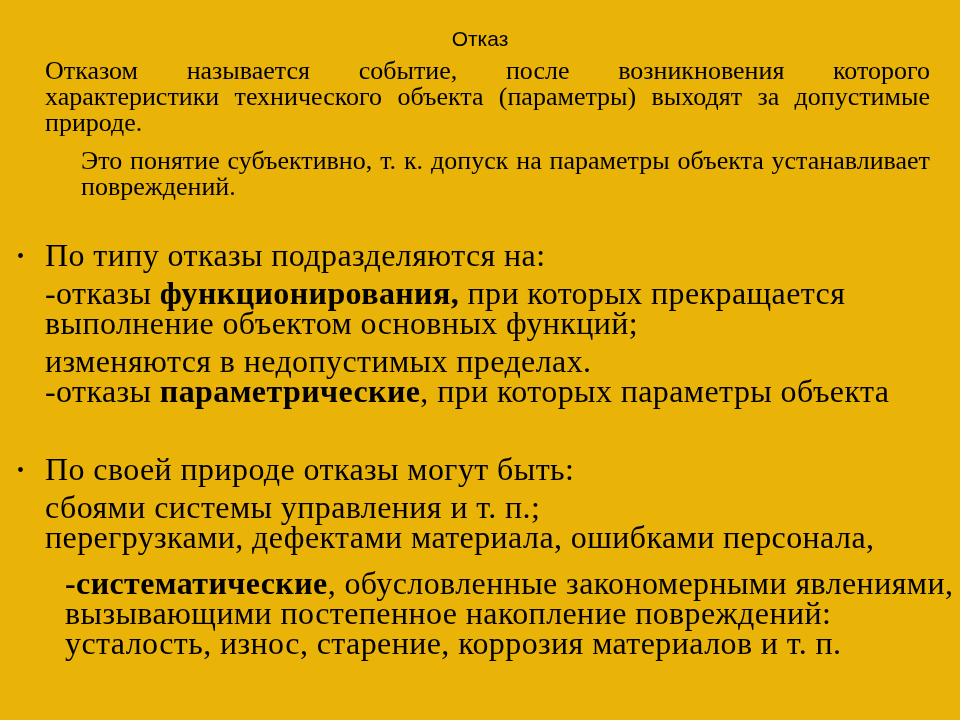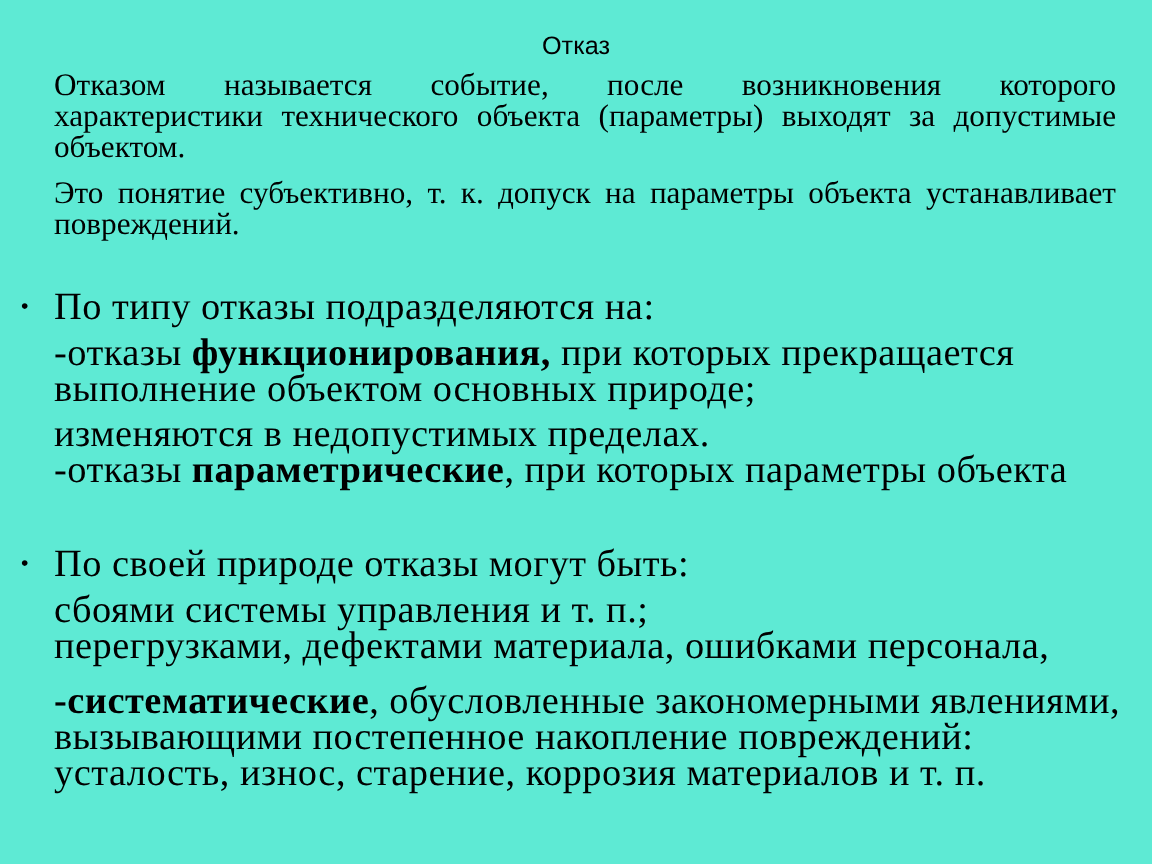--- a/index.html
+++ b/index.html
@@ -6,21 +6,21 @@
   html, body { background: #fff; }
   body {
     width: 960px; height: 720px;
     font-family: "Liberation Serif", serif;
     color: #000000;
     overflow: hidden;
   }
   .slide {
     width: 960px; height: 720px;
     padding: 26px 30px 0 45px;
-    background: #5eead4;
+    background: #eab308;
     position: relative;
   }
   .title {
     font-family: "Liberation Sans", sans-serif;
     font-size: 21px;
     line-height: 26px;
     text-align: center;
     margin-left: -15px;
   }
   .intro {
@@ -29,70 +29,70 @@
     line-height: 26px;
   }
   .intro .ln {
     text-align: justify;
     text-align-last: justify;
   }
   .intro .ln.last {
     text-align: left;
     text-align-last: left;
   }
-  .p2 { margin-top: 12px; }
+  .p2 { margin-top: 12px; margin-left: 36px; }
   .b  { font-weight: normal; }
   .bi { font-weight: bold; }
   .bullets {
     font-size: 32px;
     line-height: 30px;
     letter-spacing: 0.4px;
     padding-right: 0;
   }
   .group1 { margin-top: 40px; }
   .group2 { margin-top: 48px; }
   .head { position: relative; }
   .marker {
     position: absolute;
     left: -28px; top: 1px;
     font-size: 20px;
     letter-spacing: 0;
   }
   .item { margin-top: 8px; }
-  .item.gap { margin-top: 16px; }
+  .item.gap { margin-top: 16px; margin-left: 20px; }
   .bl { white-space: nowrap; }
 </style>
 </head>
 <body>
 
 <div class="slide">
 
   <div class="title">Отказ</div>
 
   <div class="intro">
     <div>
       <div class="ln"><span class="b">Отказом</span><span> называется событие, после возникновения которого</span></div>
       <div class="ln">характеристики технического объекта (параметры) выходят за допустимые</div>
-      <div class="ln last">объектом.</div>
+      <div class="ln last">природе.</div>
     </div>
     <div class="p2">
       <div class="ln">Это понятие субъективно, т. к. допуск на параметры объекта устанавливает</div>
       <div class="ln last">повреждений.</div>
     </div>
   </div>
 
   <div class="bullets">
 
     <div class="group1">
       <div class="head bl">
         <span class="marker">•</span><span>По </span><span class="b">типу</span><span> отказы подразделяются на:</span>
       </div>
       <div class="item">
         <div class="bl"><span>-отказы </span><span class="bi">функционирования,</span><span> при которых прекращается</span></div>
-        <div class="bl">выполнение объектом основных природе;</div>
+        <div class="bl">выполнение объектом основных функций;</div>
       </div>
       <div class="item">
         <div class="bl">изменяются в недопустимых пределах.</div>
         <div class="bl"><span>-отказы </span><span class="bi">параметрические</span><span>, при которых параметры объекта</span></div>
       </div>
     </div>
 
     <div class="group2">
       <div class="head bl">
         <span class="marker">•</span><span>По своей </span><span class="b">природе</span><span> отказы могут быть:</span>

